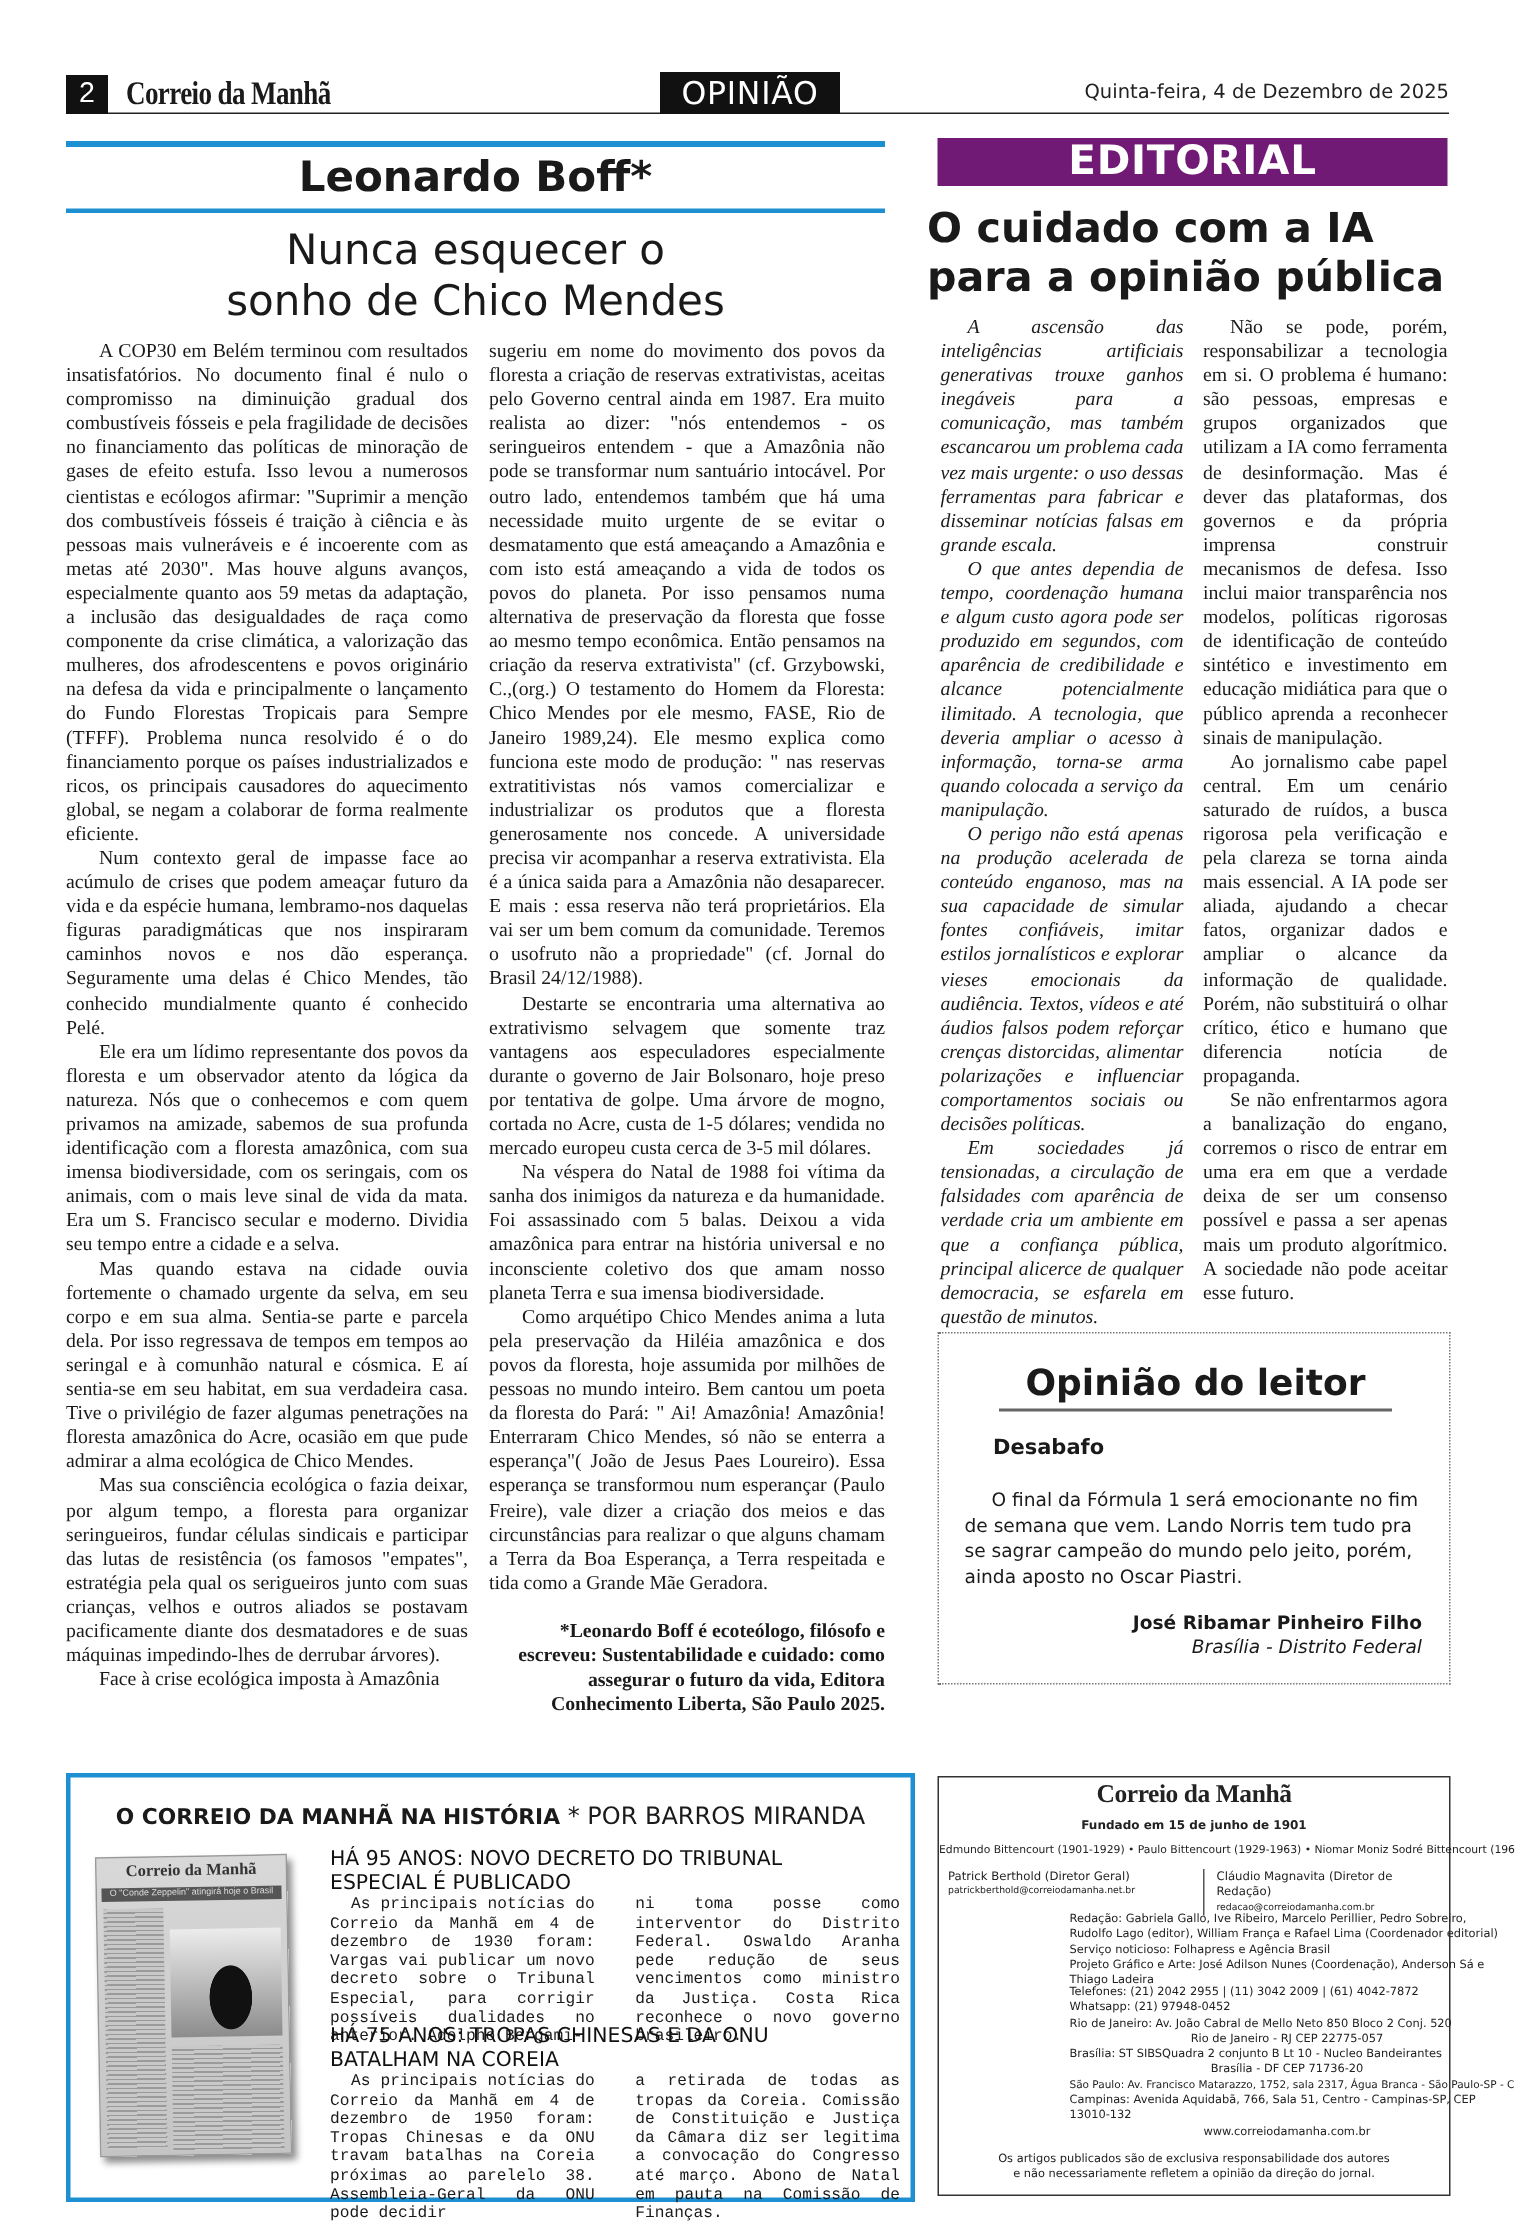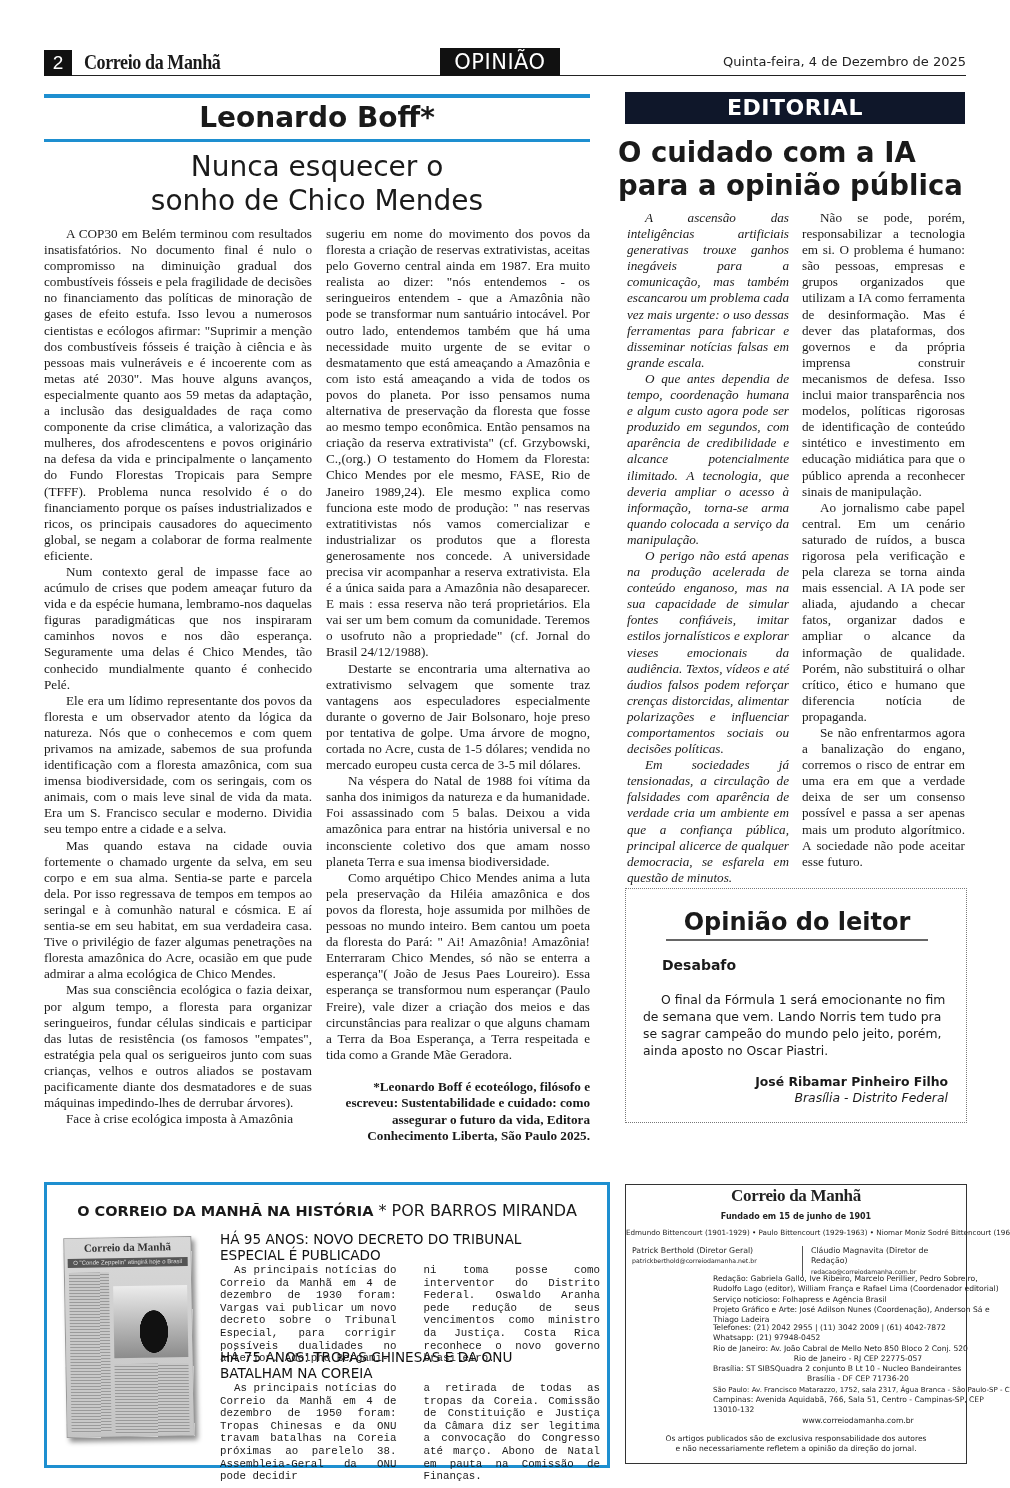--- a/index.html
+++ b/index.html
@@ -17,21 +17,21 @@
   .author-bar { position: absolute; left: 44px; top: 94px; width: 546px; height: 48px; border-top: 4px solid #1e8fd0; border-bottom: 3px solid #1e8fd0; text-align: center; }
   .author-name { font-family: "DejaVu Sans", sans-serif; font-weight: bold; font-size: 28px; line-height: 40px; }
   .headline-left { position: absolute; left: 44px; top: 150px; width: 546px; text-align: center; font-family: "DejaVu Sans", sans-serif; font-size: 28px; line-height: 34px; font-weight: normal; }
   .col { position: absolute; font-size: 13.2px; line-height: 16.1px; text-align: justify; hyphens: auto; }
   .col p { text-indent: 22px; }
   .col-l1 { left: 44px; top: 226px; width: 268px; }
   .col-l2 { left: 326px; top: 226px; width: 264px; }
   .bio { margin-top: 16px; text-align: right; font-weight: bold; font-size: 13.2px; line-height: 16.5px; }
 
   
-  .editorial-bar { position: absolute; left: 625px; top: 92px; width: 340px; height: 32px; background: #0f172a; color: #fff; font-family: "DejaVu Sans", sans-serif; font-weight: bold; font-size: 22px; line-height: 32px; text-align: center; letter-spacing: 0.5px; }
+  .editorial-bar { position: absolute; left: 625px; top: 92px; width: 340px; height: 32px; background: #701a75; color: #fff; font-family: "DejaVu Sans", sans-serif; font-weight: bold; font-size: 27px; line-height: 32px; text-align: center; letter-spacing: 0.5px; }
   .headline-right { position: absolute; left: 618px; top: 136px; width: 354px; text-align: left; font-family: "DejaVu Sans", sans-serif; font-size: 27.5px; line-height: 33px; }
   .col-r1 { left: 627px; top: 210px; width: 162px; font-size: 13.2px; line-height: 16.1px; font-style: italic; }
   .col-r2 { left: 802px; top: 210px; width: 163px; font-size: 13.2px; line-height: 16.1px; }
   .col-r1 p, .col-r2 p { text-indent: 18px; }
 
   
   .reader-box { position: absolute; left: 625px; top: 888px; width: 342px; height: 235px; border: 1px dotted #777; font-family: "DejaVu Sans", sans-serif; }
   .reader-title { position: absolute; left: 40px; top: 16px; width: 262px; text-align: center; font-weight: bold; font-size: 24px; line-height: 34px; border-bottom: 2px solid #666; }
   .reader-subtitle { position: absolute; left: 36px; top: 68px; font-weight: bold; font-size: 14px; }
   .reader-text { position: absolute; left: 17px; top: 102px; width: 310px; font-size: 12.4px; line-height: 17px; }

